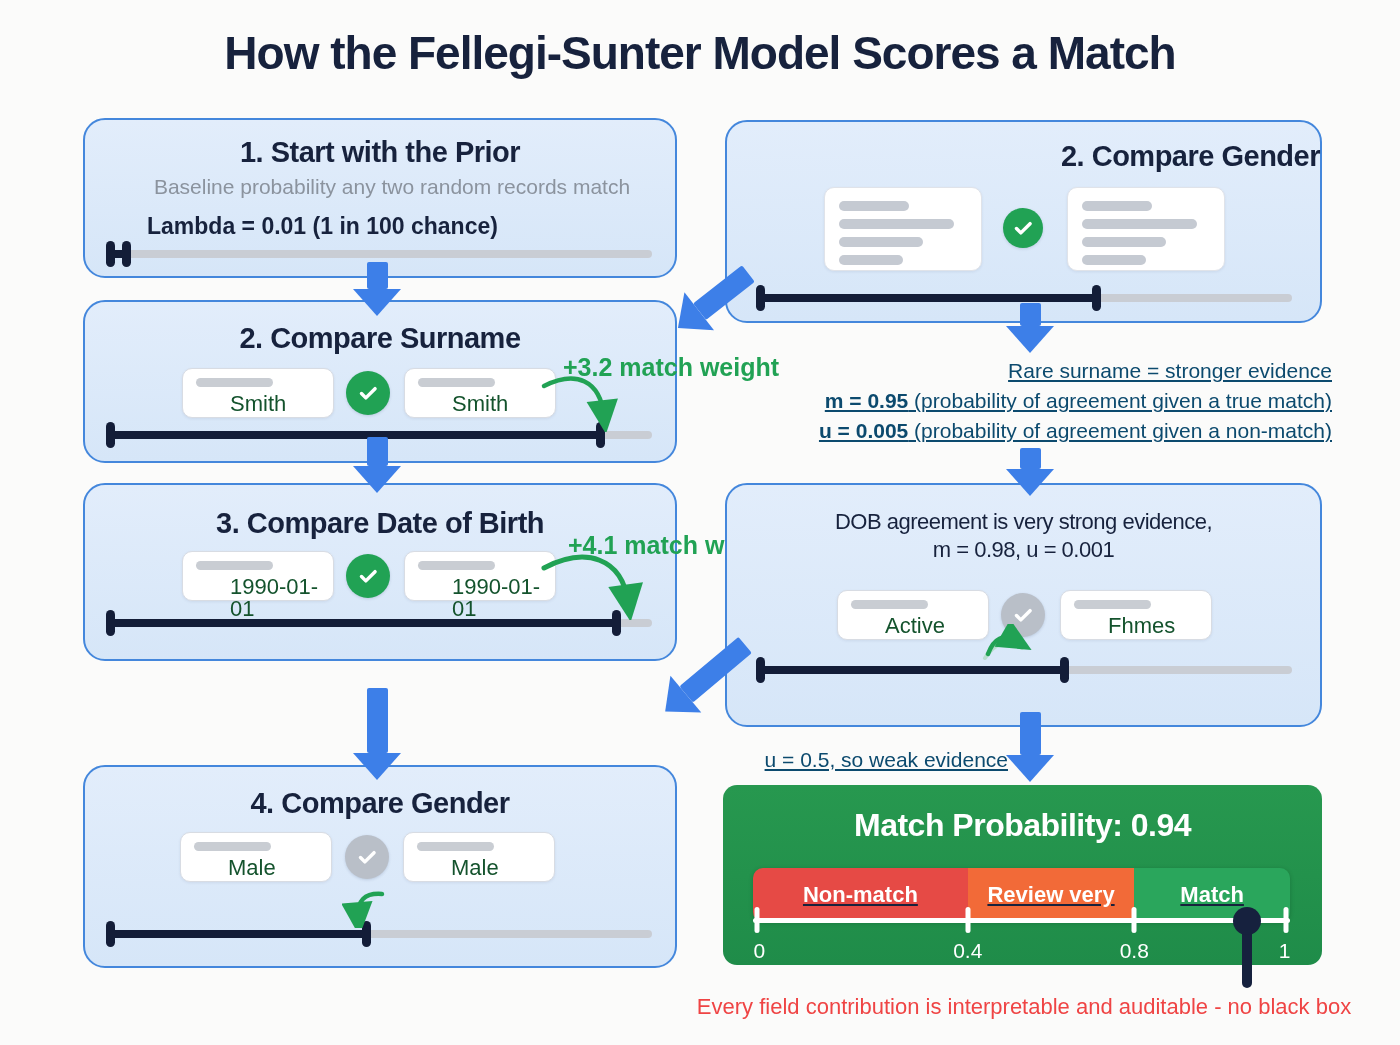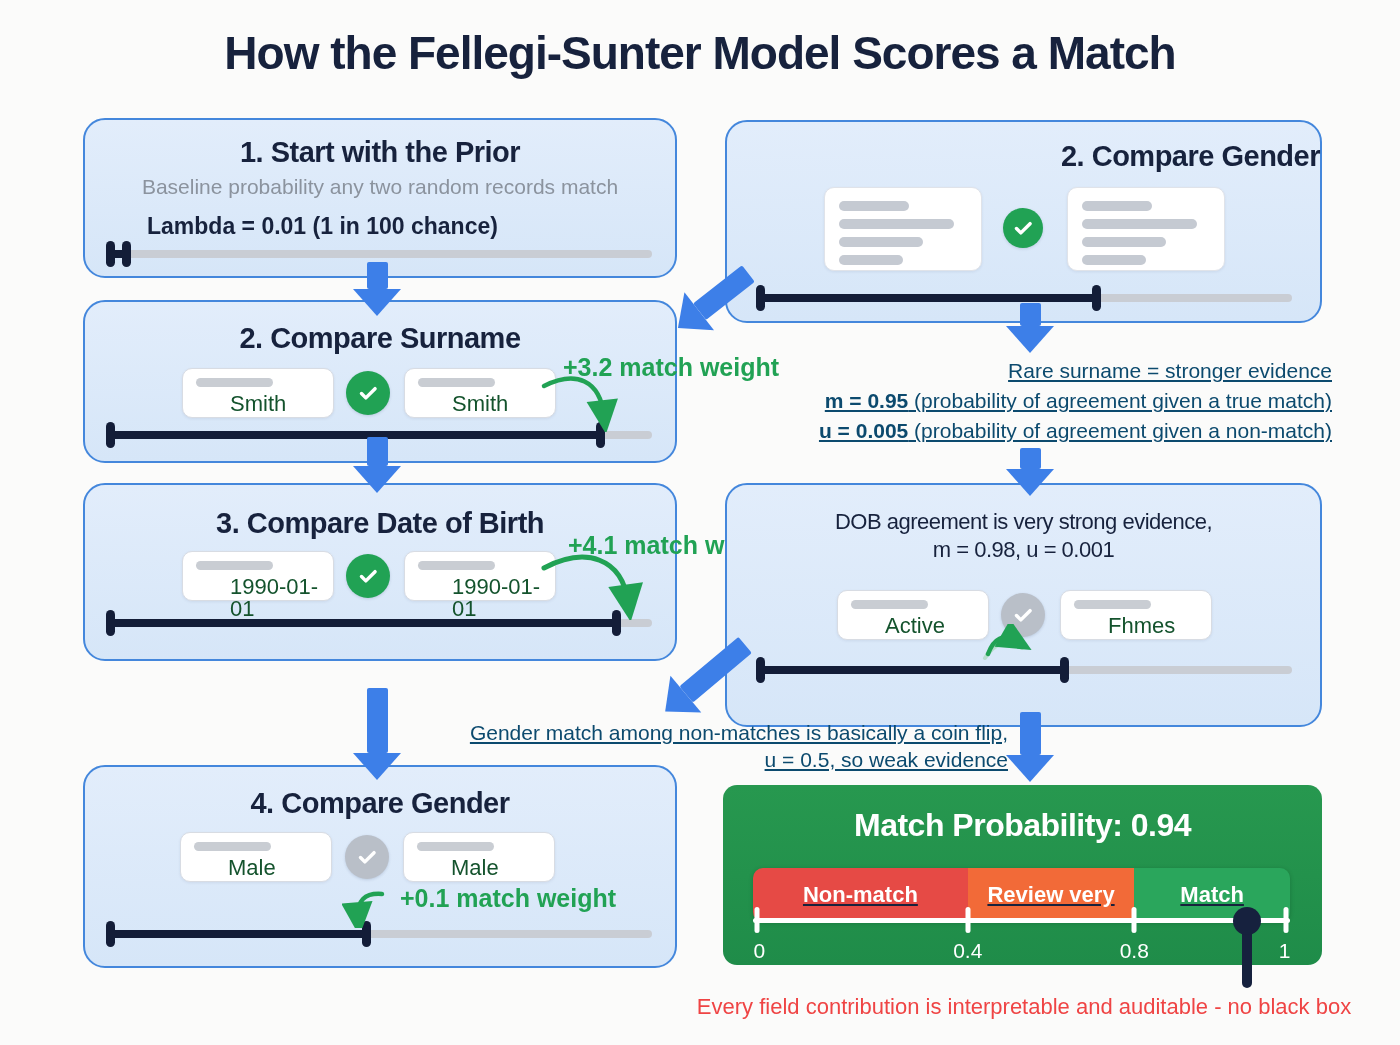--- a/index.html
+++ b/index.html
@@ -101,21 +101,21 @@
     </marker>
   </defs>
 </svg>
 
 <div class="stage">
 
   <div class="main-title">How the Fellegi-Sunter Model Scores a Match</div>
 
   <div class="stepbox" style="left:83px;top:118px;width:594px;height:160px;">
     <div class="box-title" style="top:16px;">1. Start with the Prior</div>
-    <div class="box-subtitle" style="top:55px;">Baseline probability any two random records match</div>
+    <div class="box-subtitle" style="top:55px;margin-left:12px;">Baseline probability any two random records match</div>
     <div class="lambda" style="left:62px;top:93px;">Lambda = 0.01 (1 in 100 chance)</div>
     <div class="bar" style="left:22px;top:130px;width:545px;">
       <div class="fill" style="width: 4%;"></div>
     </div>
   </div>
 
   <div class="stepbox" style="left:725px;top:120px;width:597px;height:203px;">
     <div class="box-title" style="top:18px;text-align:right;">2. Compare Gender</div>
     <div class="skel-card" style="left:97px;top:65px;">
       <div class="ln" style="width:55%;"></div>
@@ -224,33 +224,32 @@
         </svg>
     </div>
     <div class="field-card" style="left:318px;top:65px;">
       <div class="pill"></div>
       <div class="val">Male</div>
     </div>
     <div class="bar" style="left:22px;top:163px;width:545px;">
       <div class="fill" style="width: 48%;"></div>
     </div>
   </div>
-  <div class="weight" style="left:400px;top:884px;">+0.1 match weight</div>
   <svg class="garrow" style="left:342px;top:886px;" width="46" height="42">
     <path d="M40,8 Q14,6 16,32" stroke="#21a254" stroke-width="4.5" fill="none" stroke-linecap="round" marker-end="url(#ah)"></path>
   </svg>
 
   <div class="note" style="left:712px;top:356px;width:620px;">
     <span>Rare surname = stronger evidence</span><br>
     <b>m = 0.95</b><span> (probability of agreement given a true match)</span><br>
     <b>u = 0.005</b><span> (probability of agreement given a non-match)</span>
   </div>
 
   <div class="note" style="left:388px;top:719px;width:620px;line-height:27px;">
-    <span>Gender match among non-matches is basically a coin flip,</span><br>
+    <br>
     <span>u = 0.5, so weak evidence</span>
   </div>
 
   <div class="varrow" style="left:353px;top:262px;height:54px;">
     <div class="shaft"></div>
       <div class="head"></div>
   </div>
   <div class="varrow" style="left:353px;top:437px;height:56px;">
     <div class="shaft"></div>
       <div class="head"></div>

